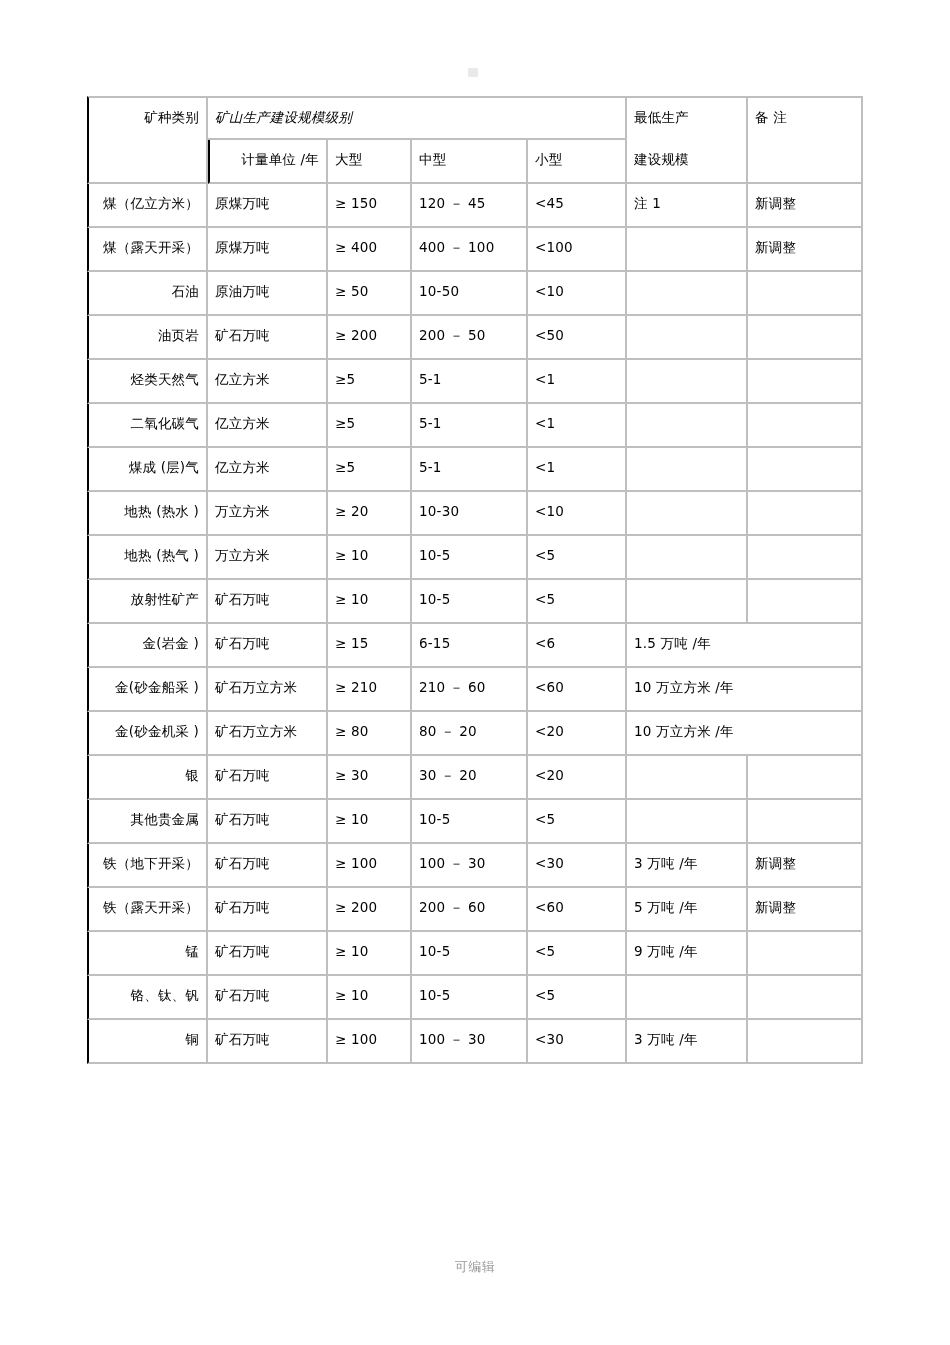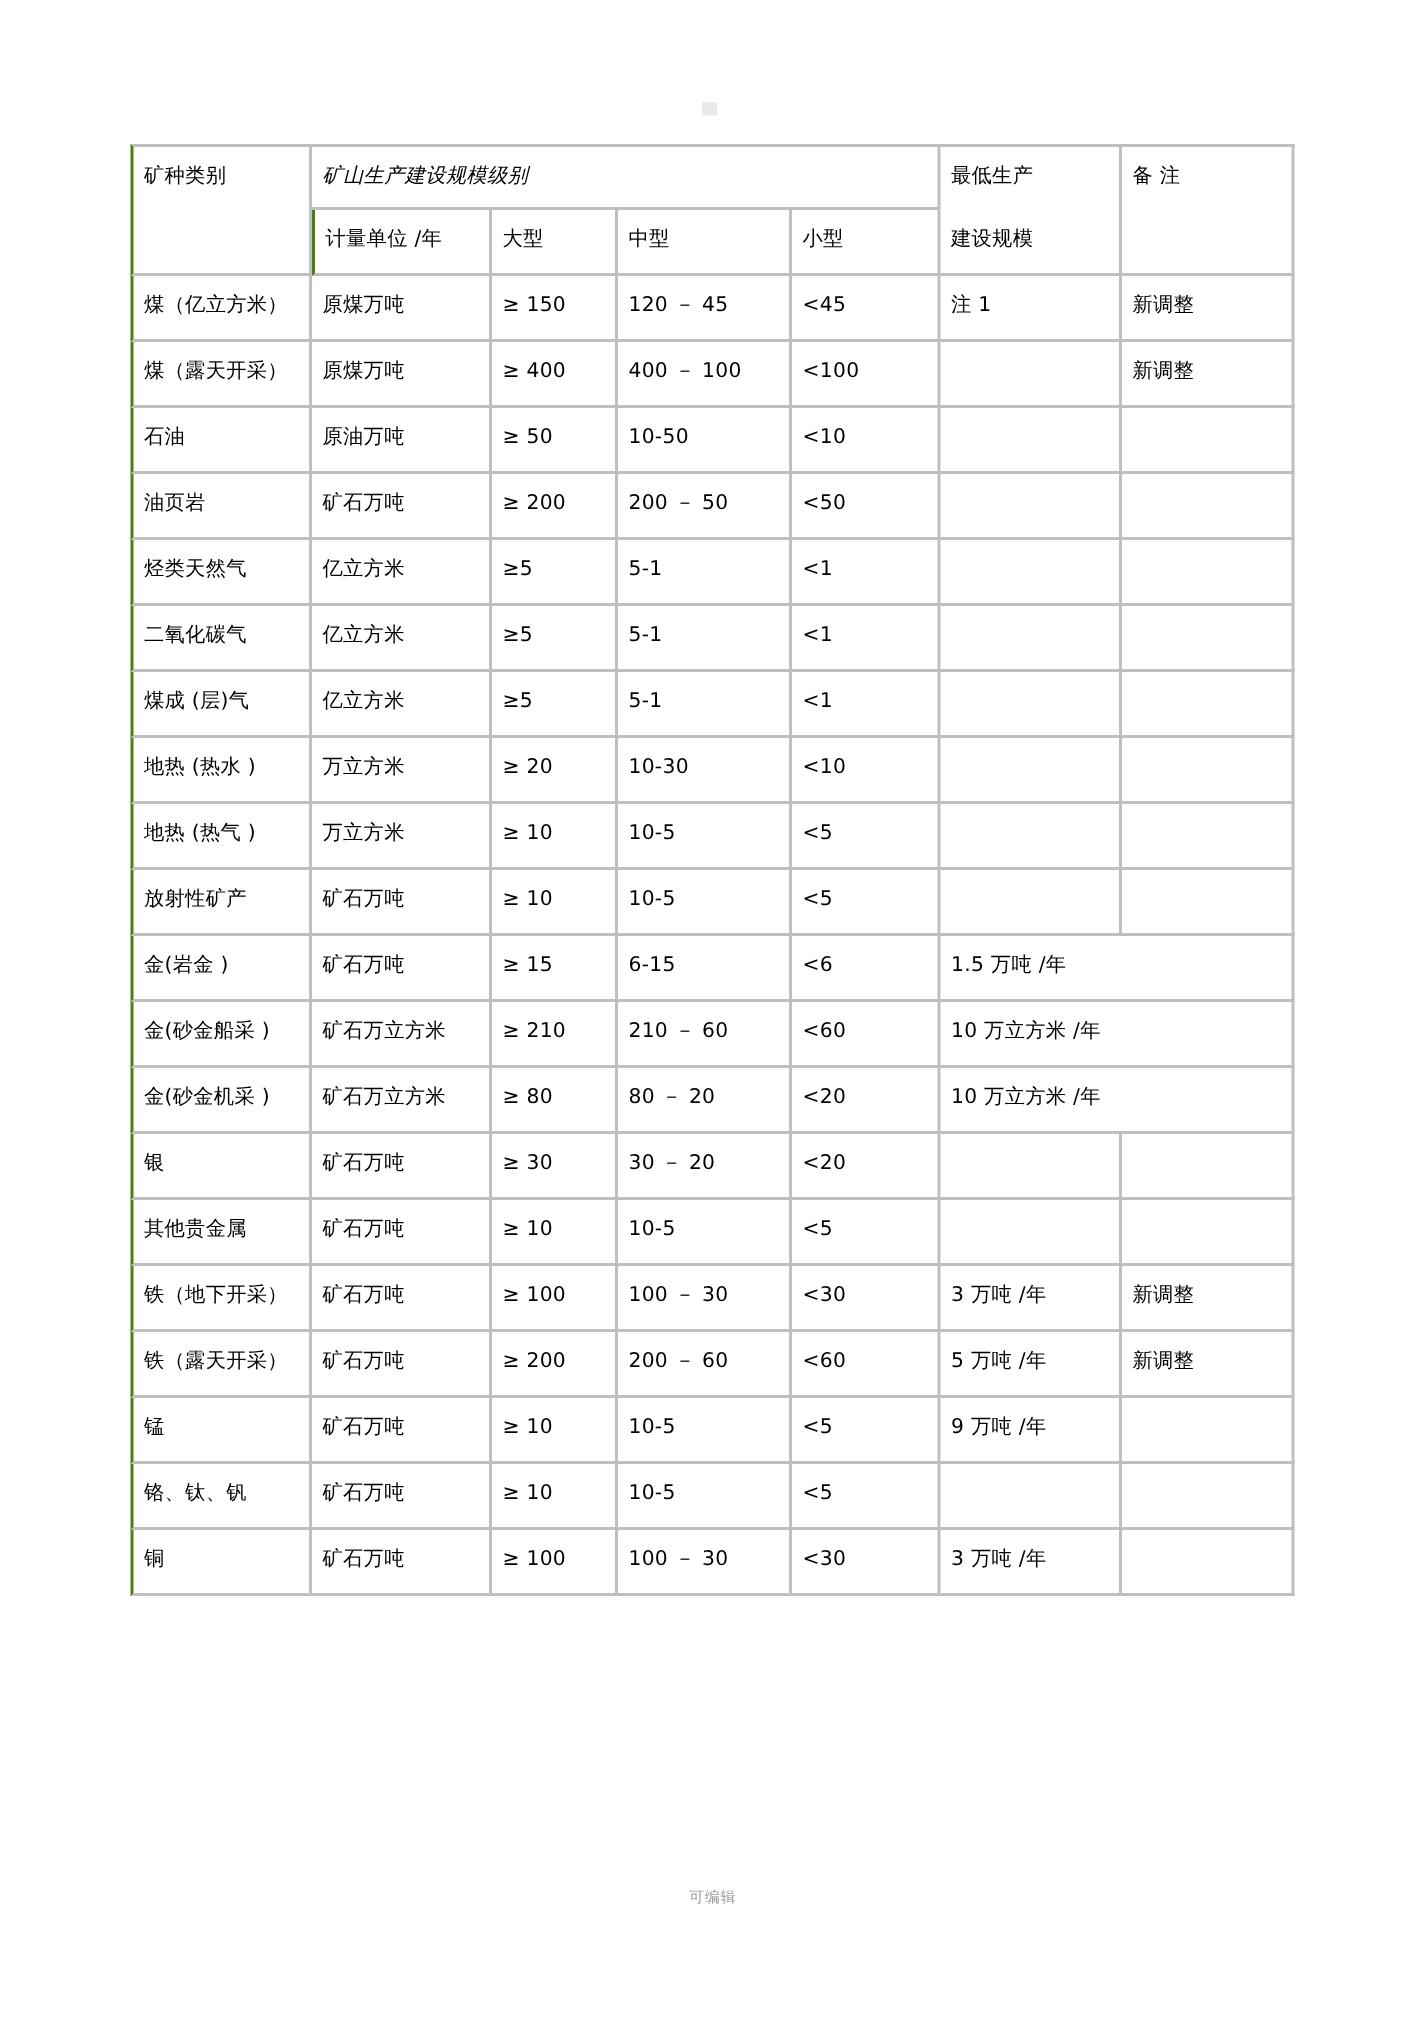--- a/index.html
+++ b/index.html
@@ -49,21 +49,22 @@
     padding: 9px 7px 0 7px;
     vertical-align: top;
     font-size: 13.5px;
     line-height: 1.5;
     letter-spacing: 0.2px;
     height: 44px;
     box-sizing: border-box;
     overflow: hidden;
   }
   table.mining-table tr > td:first-child {
-    border-left: 2px solid #4d7c0f;
+    border-left: 2px solid #000000;
+    text-align: right;
   }
   table.mining-table tr:first-child > td {
     border-top: 2px solid #bfbfbf;
   }
 
   
   td.hdr-cat {
     height: 98px;
     vertical-align: middle;
     padding-top: 0;
@@ -95,21 +96,21 @@
     height: 54px;
     padding-top: 13px;
   }
 
   .footer-note {
     position: absolute;
     left: 0;
     top: 1258px;
     width: 950px;
     text-align: center;
-    font-size: 10px;
+    font-size: 13px;
     color: #9a9a9a;
     letter-spacing: 0.5px;
   }
 </style>
 </head>
 <body>
 
 <div class="page-watermark"></div>
 
 <div class="sheet">

